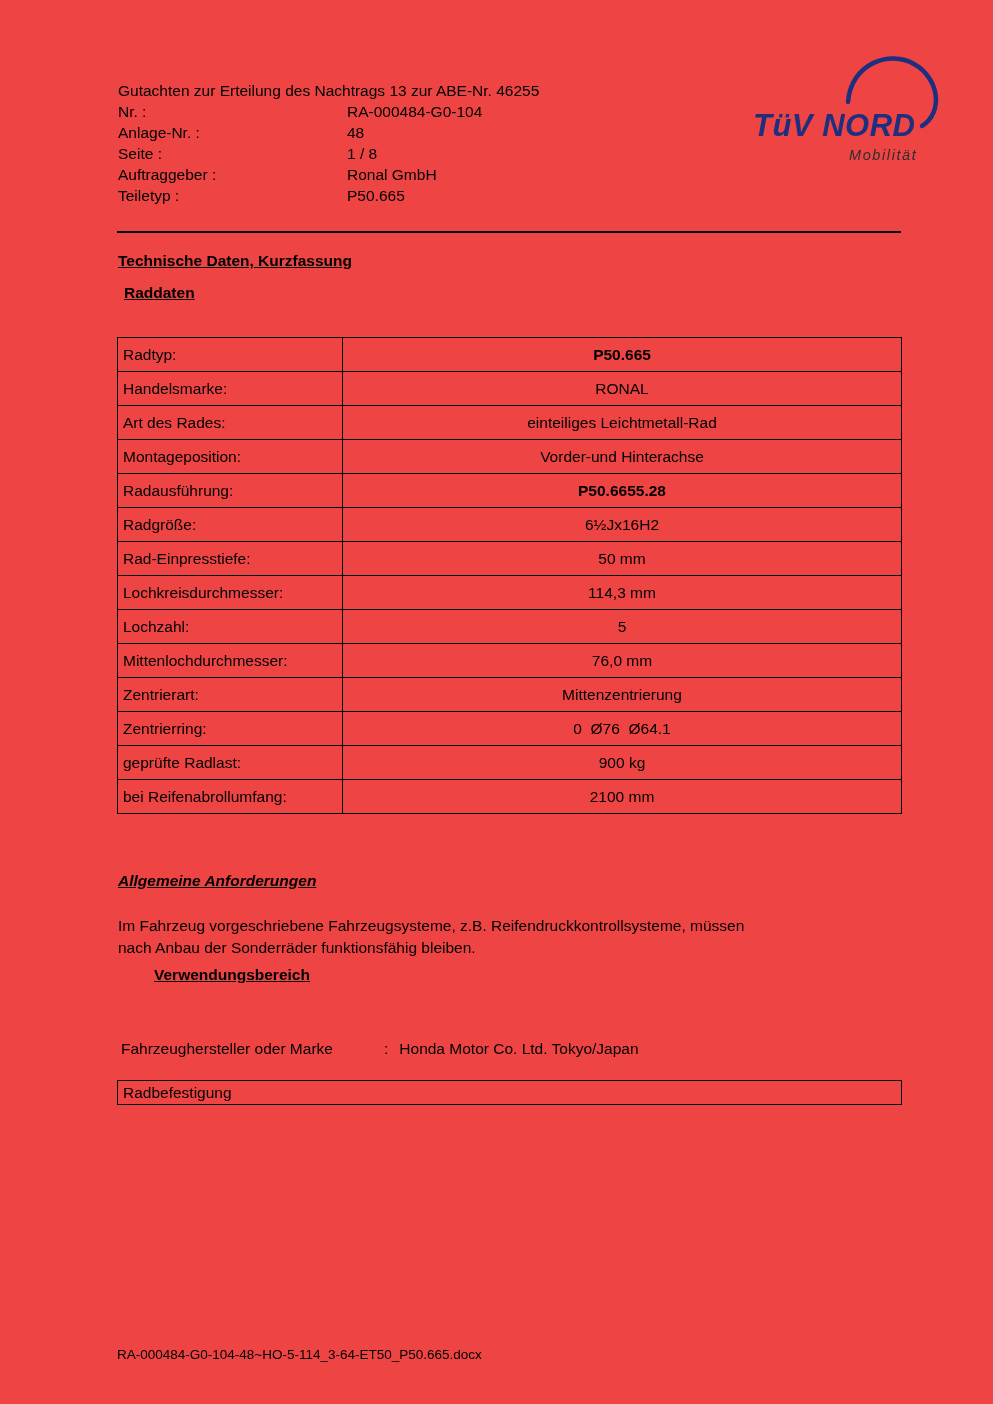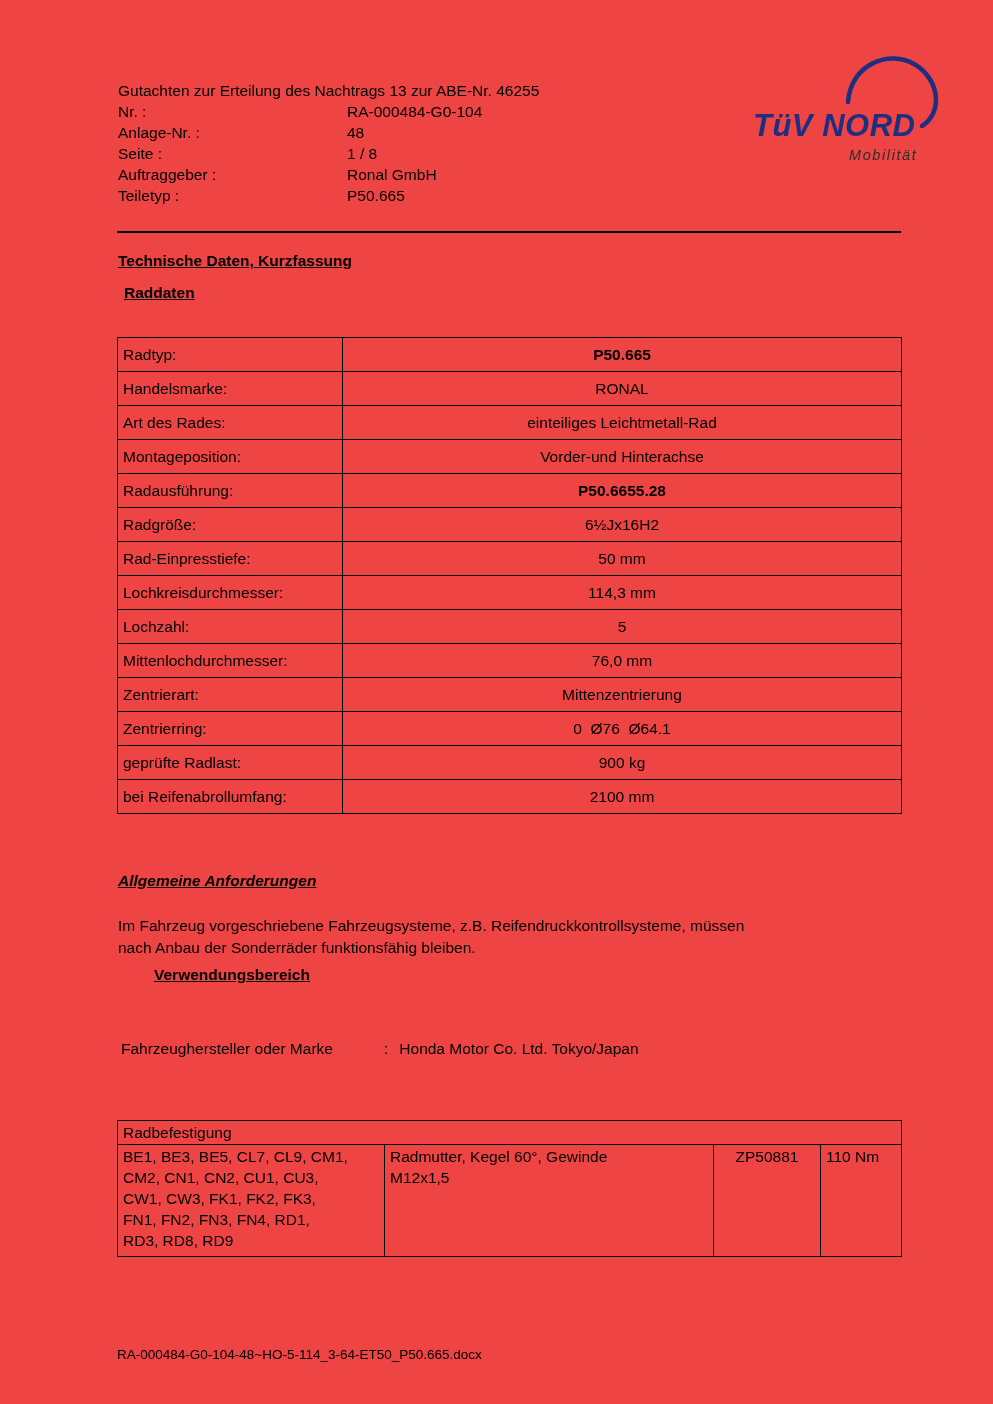--- a/index.html
+++ b/index.html
@@ -33,21 +33,21 @@
   .fw-b { font-weight:bold; }
   
   .allg { position:absolute; left:118px; top:872px; width:800px; }
   .allg-heading { font-weight:bold; text-decoration:underline;font-style:italic; }
   .allg-text { margin-top:25px; line-height:22px; white-space:pre-line; }
   
   .hersteller { position:absolute; left:121px; top:1040px; white-space:nowrap; }
   .m-label { display:inline-block; width:263px; }
   .m-sep { display:inline-block; margin-right:11px; }
   
-  .befestigung { position:absolute; left:117px; top:1080px; width:784px;margin-top:40px; }
+  .befestigung { position:absolute; left:117px; top:1080px; width:784px; }
   .befestigung td { border:1px solid #000; vertical-align:top; padding:1px 5px; line-height:21px; }
   .t2-caption td { height:22px; }
   .t2-head td { height:46px; }
   .t2-data td { height:112px; white-space:pre-line; }
   .center { text-align:center; }
   
   .footer { position:absolute; left:117px; top:1347px; font-size:13.5px; }
 </style>
 </head>
 <body>
@@ -167,29 +167,18 @@
     <colgroup>
       <col style="width:267px">
         <col style="width:329px">
         <col style="width:107px">
         <col style="width:81px">
     </colgroup>
     <tbody>
       <tr class="t2-caption">
         <td colspan="4">Radbefestigung</td>
       </tr>
-      <tr class="t2-data">
-        <td>BE1, BE3, BE5, CL7, CL9, CM1,
-CM2, CN1, CN2, CU1, CU3,
-CW1, CW3, FK1, FK2, FK3,
-FN1, FN2, FN3, FN4, RD1,
-RD3, RD8, RD9</td>
-        <td>Radmutter, Kegel 60°, Gewinde
-M12x1,5</td>
-        <td class="center">ZP50881</td>
-        <td>110 Nm</td>
-      </tr>
     </tbody>
   </table>
 
   <div class="footer">RA-000484-G0-104-48~HO-5-114_3-64-ET50_P50.665.docx</div>
 
 </div>
 
 </body></html>

